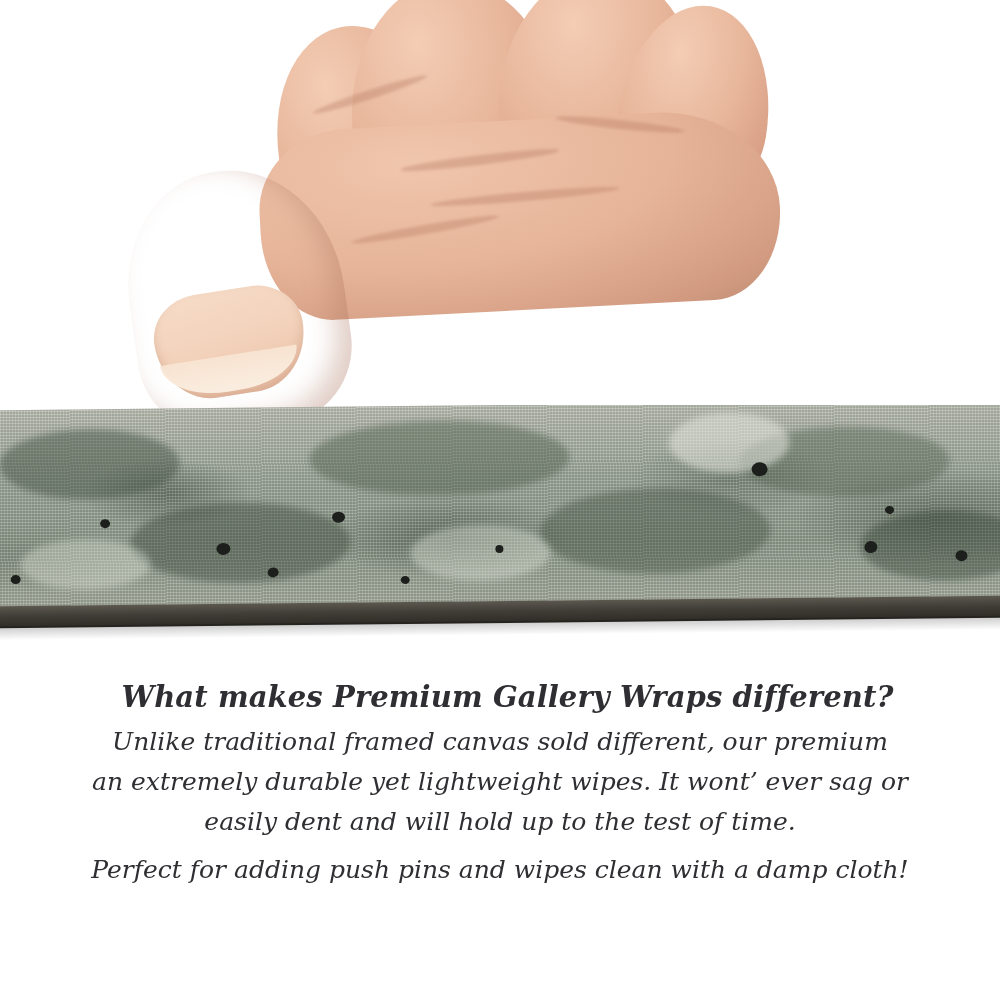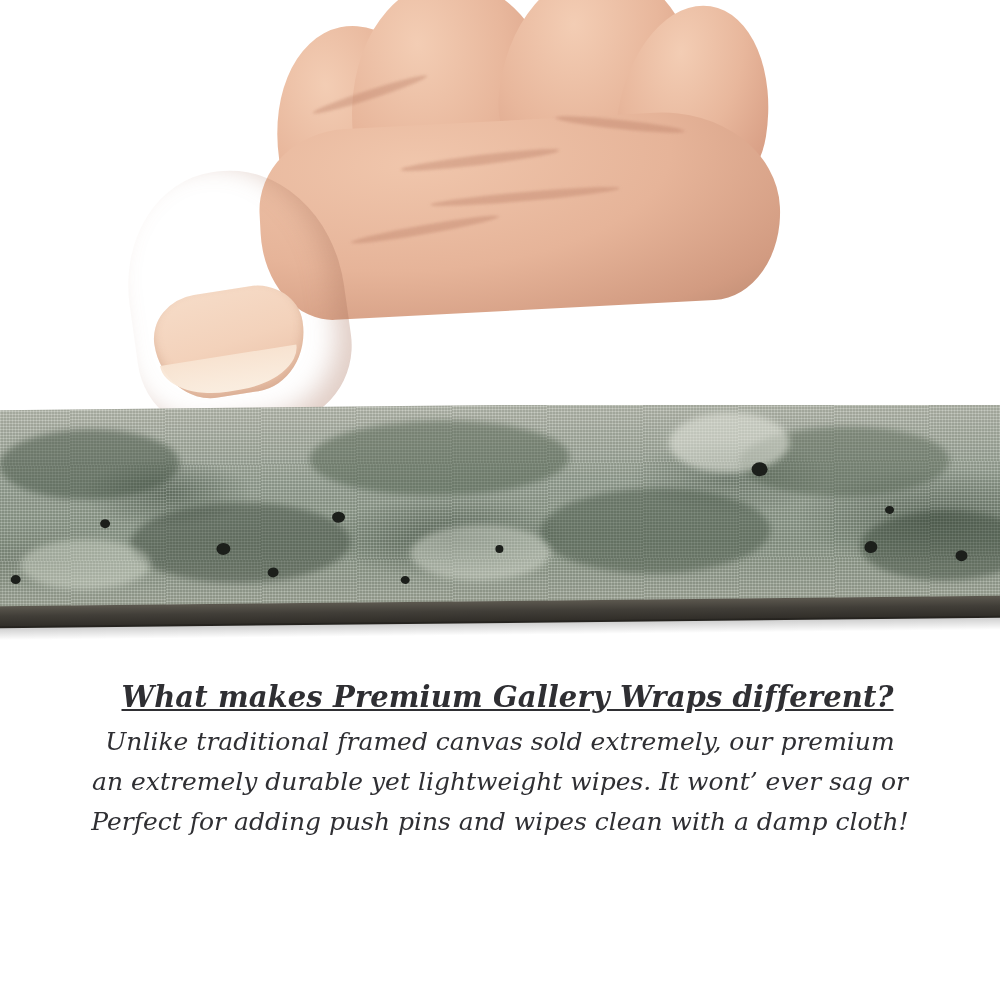--- a/index.html
+++ b/index.html
@@ -176,29 +176,29 @@
     text-align: center;
     color: #2f2f33;
     font-family: "DejaVu Serif", serif;
     font-style: italic;
   }
   .caption h2 {
     margin: 0 0 8px 15px;
     font-size: 29px;
     font-weight: 700;
     letter-spacing: 0.1px;
-    text-decoration: underline;
   }
   .caption p {
     margin: 0;
     font-size: 25px;
     line-height: 40px;
     font-weight: 400;
   }
   .caption .last {
+    margin-top: 8px;
   }
 </style>
 </head>
 <body>
 
 <div class="page">
 
   <div class="photo">
 
     <div class="hand">
@@ -243,18 +243,19 @@
         <div class="speck" style="left:975px; top:150px; width:12px; height:11px;"></div>
         <div class="speck" style="left:30px;  top:165px; width:10px; height:9px;"></div>
       </div>
       <div class="slab-edge"></div>
       <div class="slab-shadow"></div>
     </div>
   </div>
 
   <div class="caption">
     <h2>What makes Premium Gallery Wraps different?</h2>
-    <p>Unlike traditional framed canvas sold extremely, our premium</p>
+    <p>Unlike traditional framed canvas sold different, our premium</p>
     <p>an extremely durable yet lightweight wipes. It wont’ ever sag or</p>
+    <p>easily dent and will hold up to the test of time.</p>
     <p class="last">Perfect for adding push pins and wipes clean with a damp cloth!</p>
   </div>
 
 </div>
 
 </body></html>

